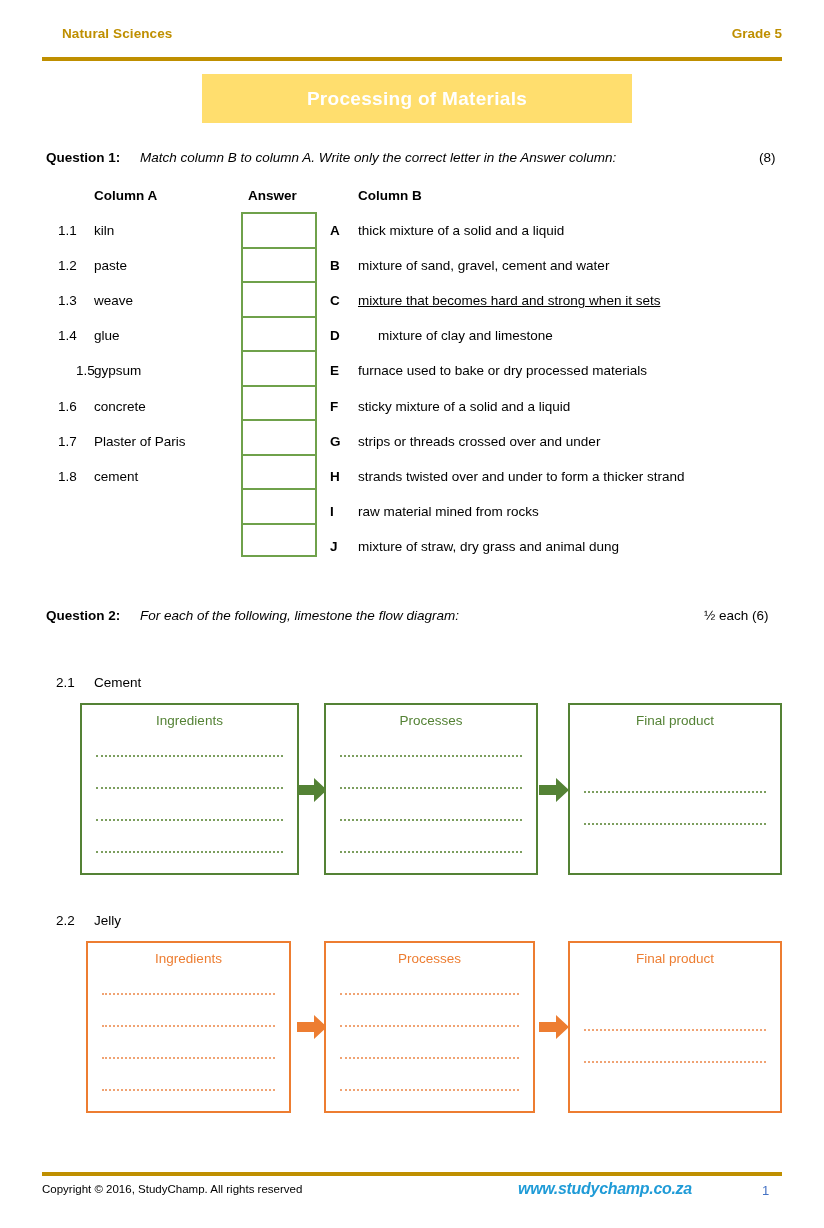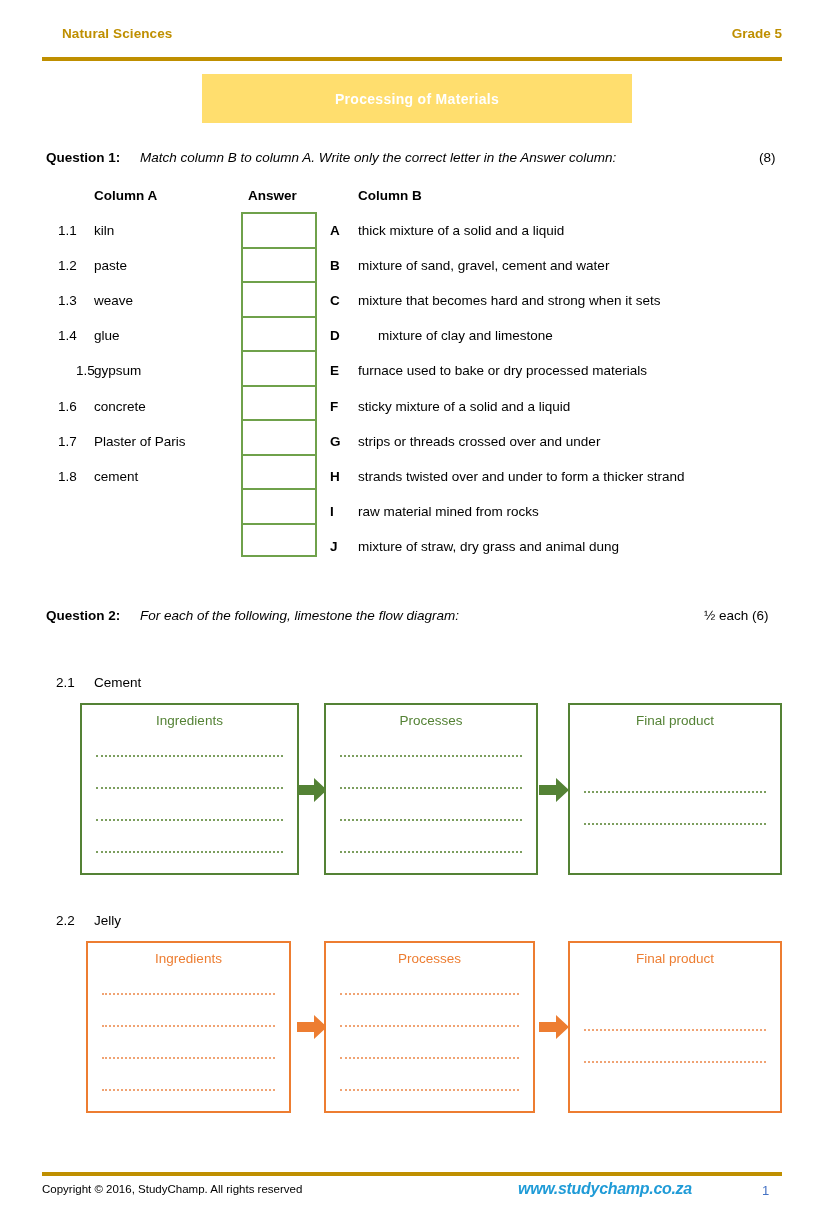--- a/index.html
+++ b/index.html
@@ -57,21 +57,21 @@
     left: 202px;
     top: 74px;
     width: 430px;
     height: 49px;
     background: #FFDE6E;
     display: flex;
     align-items: center;
     justify-content: center;
   }
   .title-banner-text {
-    font-size: 14px;
+    font-size: 19px;
     font-weight: bold;
     color: #ffffff;
     letter-spacing: 0.3px;
   }
 
   
   .q-label {
     position: absolute;
     font-size: 13.5px;
     font-weight: bold;
@@ -265,21 +265,21 @@
   <div class="anscell"></div>
   <div class="anscell"></div>
   <div class="anscell"></div>
 </div>
 
 <div class="bletter" style="left:330px; top:223px;">A</div>
 <div class="bdesc" style="left:358px; top:223px;">thick mixture of a solid and a liquid</div>
 <div class="bletter" style="left:330px; top:258px;">B</div>
 <div class="bdesc" style="left:358px; top:258px;">mixture of sand, gravel, cement and water</div>
 <div class="bletter" style="left:330px; top:293px;">C</div>
-<div class="bdesc" style="left:358px; top:293px;">mixture that becomes hard and strong when it sets</div>
+<div class="bdesc" style="left:358px; top:293px;text-decoration:underline;">mixture that becomes hard and strong when it sets</div>
 <div class="bletter" style="left:330px; top:328px;">D</div>
 <div class="bdesc" style="left:358px; top:328px;margin-left:20px;">mixture of clay and limestone</div>
 <div class="bletter" style="left:330px; top:363px;">E</div>
 <div class="bdesc" style="left:358px; top:363px;">furnace used to bake or dry processed materials</div>
 <div class="bletter" style="left:330px; top:399px;">F</div>
 <div class="bdesc" style="left:358px; top:399px;">sticky mixture of a solid and a liquid</div>
 <div class="bletter" style="left:330px; top:434px;">G</div>
 <div class="bdesc" style="left:358px; top:434px;">strips or threads crossed over and under</div>
 <div class="bletter" style="left:330px; top:469px;">H</div>
 <div class="bdesc" style="left:358px; top:469px;">strands twisted over and under to form a thicker strand</div>

